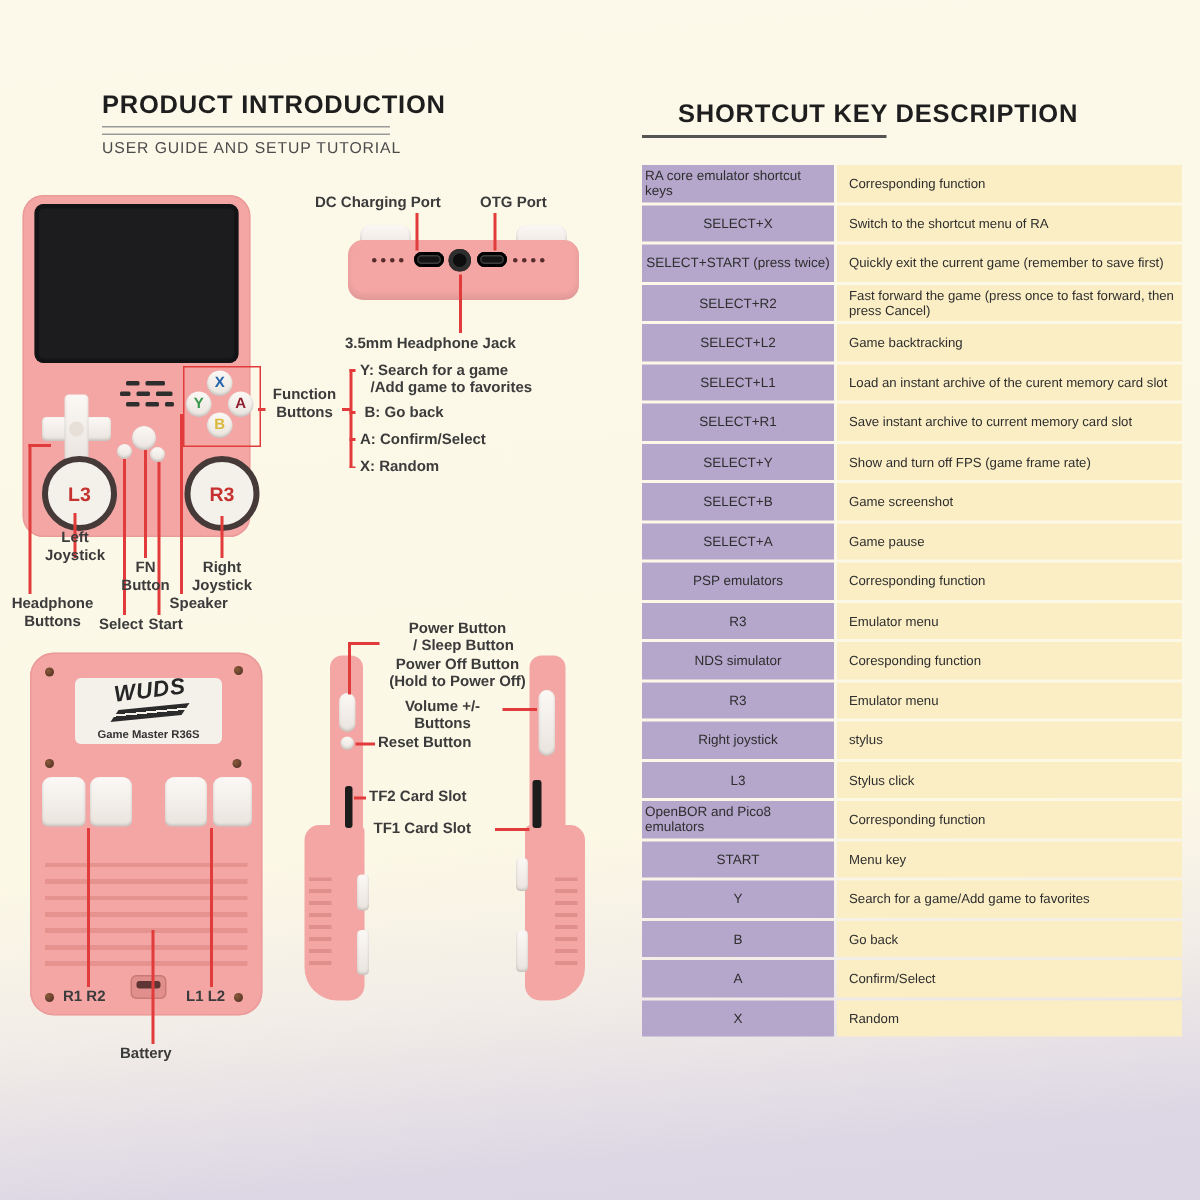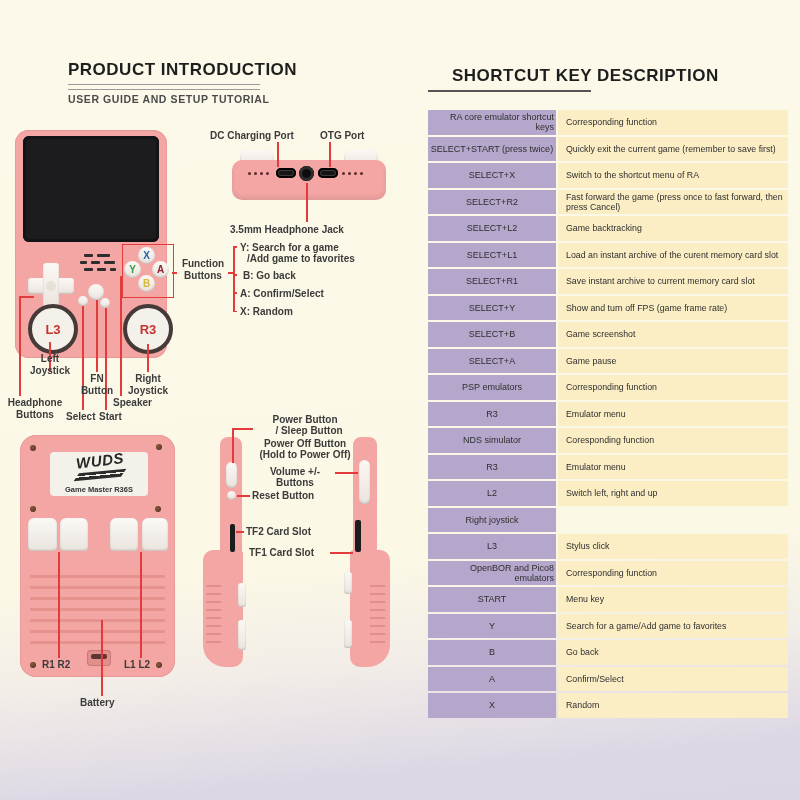--- a/index.html
+++ b/index.html
@@ -1,33 +1,33 @@
 <!DOCTYPE html>
 <html><head>
 <meta charset="utf-8">
 <style>
   html,body{margin:0;padding:0;background:#fff}
   .page{position:relative;width:800px;height:800px;overflow:hidden;
     background:linear-gradient(175deg,#fdf9ea 0%,#fcf8e6 68%,#f2ede7 80%,#ddd7e5 93%,#dcd6e4 100%);
     font-family:"Liberation Sans",sans-serif;}
   .t1{position:absolute;font-weight:bold;font-size:17px;letter-spacing:.5px;color:#1e1e1e;white-space:nowrap}
-  .t2{position:absolute;font-weight:bold;font-size:10.5px;letter-spacing:.6px;color:#4b4b4b;white-space:nowrap}
+  .t2{position:absolute;font-weight:normal;font-size:10.5px;letter-spacing:.6px;color:#4b4b4b;white-space:nowrap}
   .lbl{position:absolute;font-weight:bold;font-size:10px;color:#3b3b3b;line-height:1.15}
   .c{text-align:center}
   .rl{position:absolute;background:#e23b3b}
   .pink{background:#f3a6a4}
   .wbtn{background:linear-gradient(180deg,#fbf8f5,#eae4de);box-shadow:inset 0 -1px 2px rgba(0,0,0,.18)}
   .abs{position:absolute}
   .circ{position:absolute;border-radius:50%}
   .fnletter{display:flex;align-items:center;justify-content:center;font-weight:bold;font-size:10px}
   .joy{position:absolute;width:42px;height:42px;border-radius:50%;border:4px solid #453a38;background:#f4f0ea;
        display:flex;align-items:center;justify-content:center;font-weight:bold;font-size:13px;color:#c5322f}
   #shortcut-table{position:absolute;left:428px;top:110px;width:360px}
   .trow{display:grid;grid-template-columns:128px 1fr;gap:2px;margin-bottom:2px}
-  .tkey{background:#b5a7cc;display:flex;align-items:center;justify-content:center;text-align:right;
+  .tkey{background:#b5a7cc;display:flex;align-items:center;justify-content:center;text-align:left;
         font-size:9px;color:#2e2e2e;min-height:22.5px;padding:1px 2px}
   .tdesc{background:#fbeec5;display:flex;align-items:center;font-size:8.8px;color:#2e2e2e;padding:2px 4px 2px 8px}
   .dash{position:absolute;height:2.5px;background:#2e2e2e;border-radius:1px}
   .dot{position:absolute;width:3px;height:3px;border-radius:50%;background:#5a2d2d}
   .screw{position:absolute;width:6px;height:6px;border-radius:50%;background:radial-gradient(circle at 35% 35%,#8a5a3a,#4a2a22)}
 </style>
 </head>
 <body>
 
 <div class="page">
@@ -184,28 +184,28 @@
   <div class="rl" style="left:236px;top:531px;width:8px;height:1.5px"></div>
   <div class="lbl" style="left:249px;top:547px">TF1 Card Slot</div>
   <div class="rl" style="left:330px;top:552px;width:23px;height:1.5px"></div>
 
   <div id="shortcut-table">
       <div class="trow">
         <div class="tkey">RA core emulator shortcut keys</div>
         <div class="tdesc">Corresponding function</div>
       </div>
       <div class="trow">
+        <div class="tkey">SELECT+X</div>
+        <div class="tdesc">Switch to the shortcut menu of RA</div>
+      </div>
+      <div class="trow">
         <div class="tkey">SELECT+START (press twice)</div>
         <div class="tdesc">Quickly exit the current game (remember to save first)</div>
       </div>
       <div class="trow">
-        <div class="tkey">SELECT+X</div>
-        <div class="tdesc">Switch to the shortcut menu of RA</div>
-      </div>
-      <div class="trow">
         <div class="tkey">SELECT+R2</div>
         <div class="tdesc">Fast forward the game (press once to fast forward, then press Cancel)</div>
       </div>
       <div class="trow">
         <div class="tkey">SELECT+L2</div>
         <div class="tdesc">Game backtracking</div>
       </div>
       <div class="trow">
         <div class="tkey">SELECT+L1</div>
         <div class="tdesc">Load an instant archive of the curent memory card slot</div>
@@ -236,25 +236,22 @@
       </div>
       <div class="trow">
         <div class="tkey">NDS simulator</div>
         <div class="tdesc">Coresponding function</div>
       </div>
       <div class="trow">
         <div class="tkey">R3</div>
         <div class="tdesc">Emulator menu</div>
       </div>
       <div class="trow">
-        <div class="tkey">L2</div>
-        <div class="tdesc">Switch left, right and up</div>
-      </div>
-      <div class="trow">
         <div class="tkey">Right joystick</div>
+        <div class="tdesc">stylus</div>
       </div>
       <div class="trow">
         <div class="tkey">L3</div>
         <div class="tdesc">Stylus click</div>
       </div>
       <div class="trow">
         <div class="tkey">OpenBOR and Pico8 emulators</div>
         <div class="tdesc">Corresponding function</div>
       </div>
       <div class="trow">

